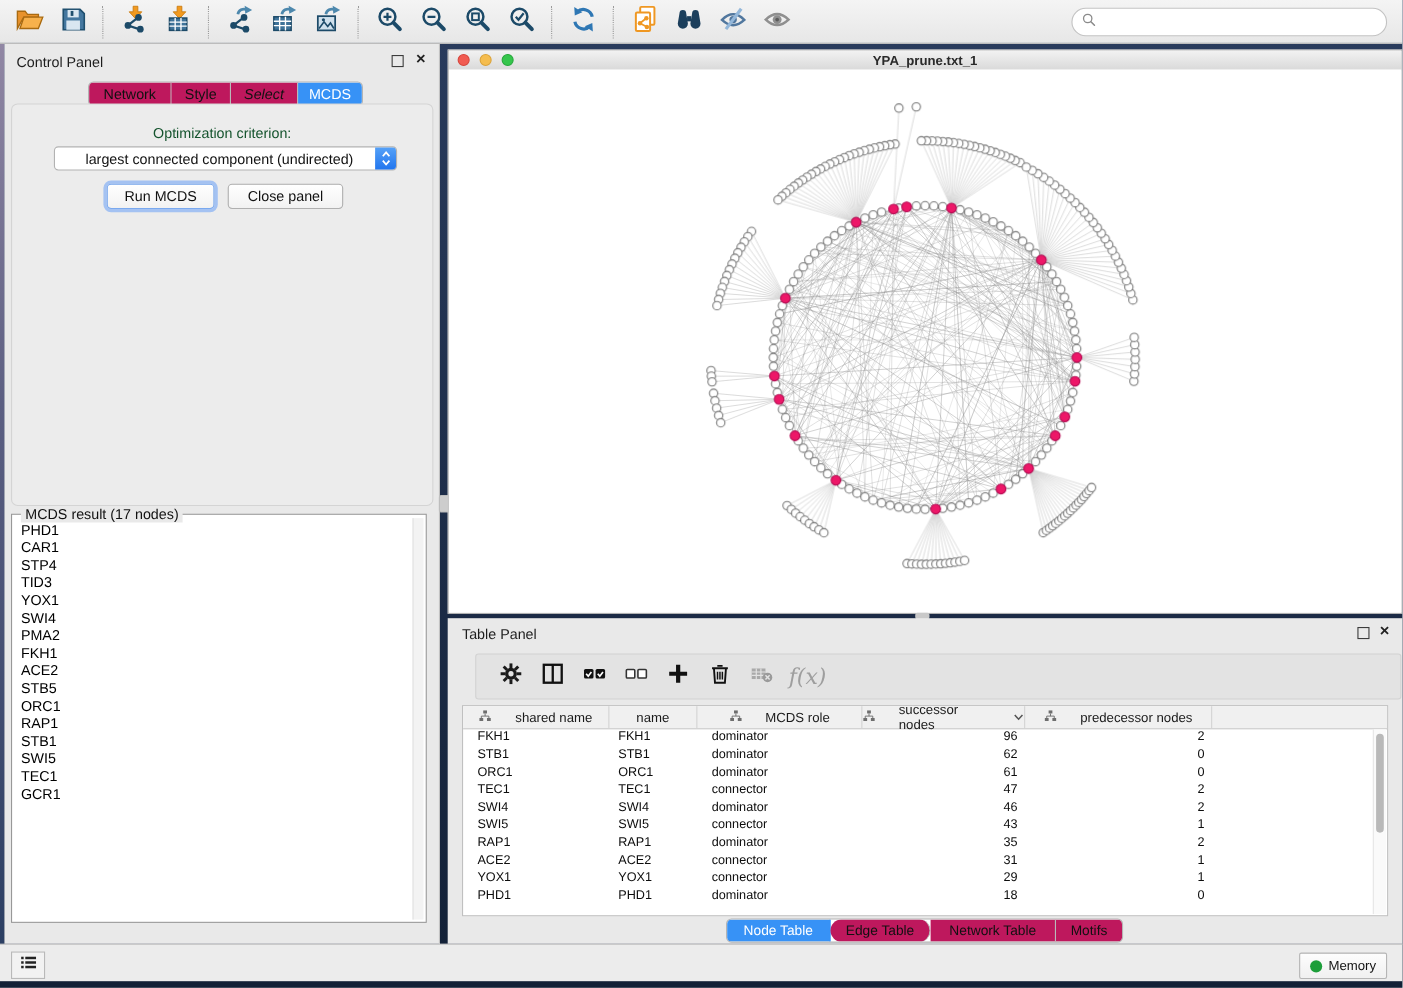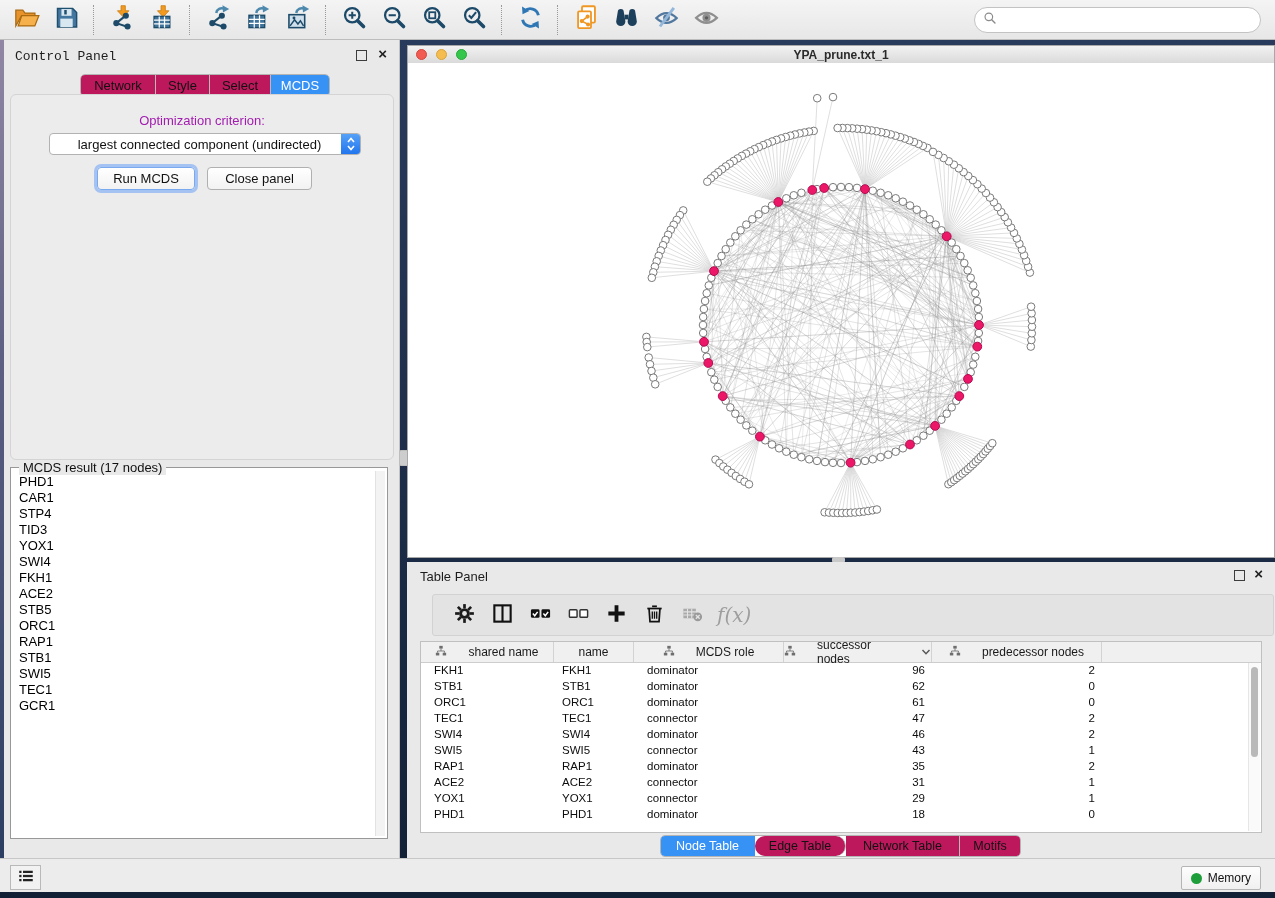--- a/index.html
+++ b/index.html
@@ -15,37 +15,37 @@
   .tb-sep{width:1px;height:30px;border-left:1px dotted #9a9a9a;margin:0 7px;flex:0 0 auto;}
   .search-box{position:absolute;right:14px;top:7px;width:287px;height:26px;background:#fff;
     border:1px solid #c3c3c3;border-radius:13px;display:flex;align-items:center;padding:0 8px;box-sizing:border-box;}
   .search-box svg{width:14px;height:14px;margin-right:5px;flex:0 0 auto;}
   .search-box input{border:none;outline:none;flex:1;font:13px "Liberation Sans",sans-serif;background:transparent;}
   
   .wall-left{position:absolute;left:0;top:40px;width:4px;height:818px;
     background:linear-gradient(#9187a4,#5c5f82 40%,#2c3f63);}
   
   .control-panel{position:absolute;left:4px;top:40px;width:396px;height:818px;background:#e9e9e9;border-right:1px solid #c2c2c2;box-sizing:border-box;}
-  .panel-title{position:absolute;left:11px;top:9px;font-size:13px;color:#1d1d1d;font-family:Liberation Mono, monospace;}
+  .panel-title{position:absolute;left:11px;top:9px;font-size:13px;color:#1d1d1d;}
   .panel-float{position:absolute;width:9px;height:9px;border:1.4px solid #3c3c3c;background:transparent;}
   .panel-close{position:absolute;font-size:15px;font-weight:bold;color:#222;line-height:10px;}
   .cp-float{right:32px;top:10px;}
   .cp-close{right:12px;top:9px;}
   .seg-bar{position:absolute;display:flex;background:#fff;border:1px solid #b4b4b4;border-radius:5px;overflow:hidden;}
   .seg{font-size:13px;color:#111;padding:3px 0;text-align:center;border-right:1px solid #b9b9b9;background:#be185d;}
   .seg:last-child{border-right:none;}
   .seg.sel{background:#3792f6;color:#fff;border-right-color:#3792f6;}
   .cp-tabs{left:76px;top:34px;width:248px;height:21px;}
   .cp-tabs .seg:nth-child(1){width:74px;}
   .cp-tabs .seg:nth-child(2){width:53px;}
-  .cp-tabs .seg:nth-child(3){width:60px;}
+  .cp-tabs .seg:nth-child(3){width:60px;font-style:italic;}
   .cp-tabs .seg:nth-child(4){width:58px;}
   .cp-box{position:absolute;left:6px;top:54px;width:382px;height:364px;background:#ececec;
     border:1px solid #d4d4d4;border-radius:6px;}
-  .opt-label{position:absolute;left:0;right:0;top:18px;text-align:center;font-size:13px;color:#a21caf;}
+  .opt-label{position:absolute;left:0;right:0;top:18px;text-align:center;font-size:13px;color:#14532d;}
   .select{position:absolute;left:38px;top:38px;width:312px;height:22px;background:#fff;border:1px solid #b2b2b2;
     border-radius:4px;display:flex;align-items:center;box-sizing:border-box;text-align:center;}
   .select .sel-text{flex:1;font-size:13px;color:#111;padding-left:8px;white-space:nowrap;overflow:hidden;}
   .select .stepper{width:19px;height:20px;background:linear-gradient(#55a1f8,#2276ee);border-radius:0 3px 3px 0;
     display:flex;flex-direction:column;align-items:center;justify-content:center;}
   .btn{font:13px "Liberation Sans",sans-serif;color:#111;background:linear-gradient(#ffffff,#f2f2f2);
     border:1px solid #b0b0b0;border-radius:4px;height:23px;}
   .run-btn{position:absolute;left:86px;top:72px;width:98px;border-color:#7aa9ef;box-shadow:0 0 0 3px rgba(77,144,250,.45);}
   .closepanel-btn{position:absolute;left:196px;top:72px;width:105px;}
   .group{position:absolute;left:6px;top:427px;width:376px;height:370px;border:1px solid #989898;background:#fff;}
@@ -298,20 +298,21 @@
 
   <div class="group">
     <div class="group-legend">MCDS result (17 nodes)</div>
     <div class="result-list">
         <div>PHD1</div>
         <div>CAR1</div>
         <div>STP4</div>
         <div>TID3</div>
         <div>YOX1</div>
         <div>SWI4</div>
+        <div>PMA2</div>
         <div>FKH1</div>
         <div>ACE2</div>
         <div>STB5</div>
         <div>ORC1</div>
         <div>RAP1</div>
         <div>STB1</div>
         <div>SWI5</div>
         <div>TEC1</div>
         <div>GCR1</div>
       </div>

